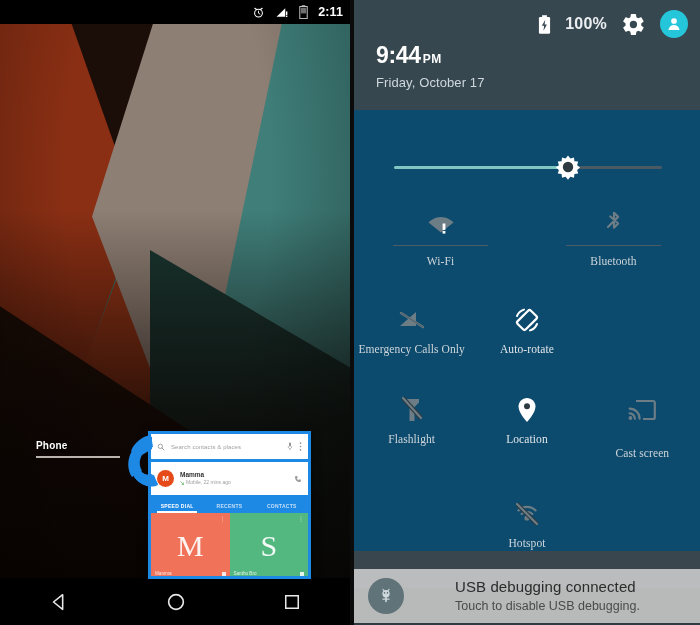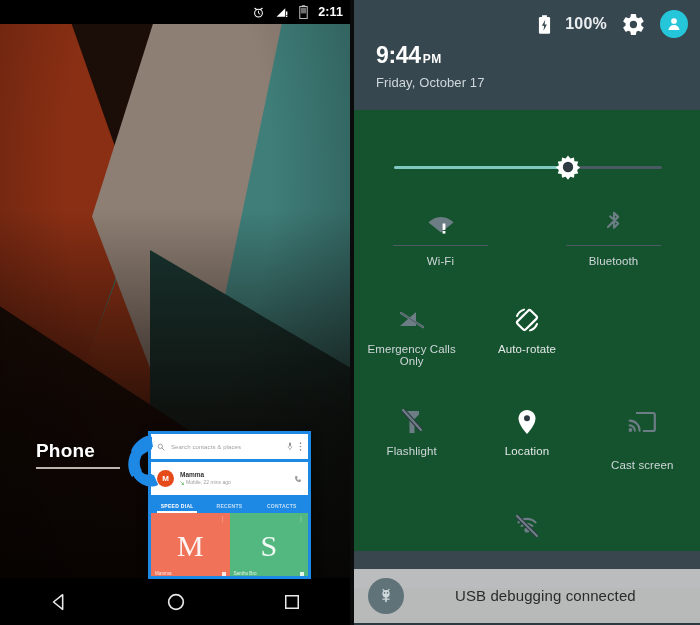--- a/index.html
+++ b/index.html
@@ -62,21 +62,21 @@
     position:absolute; left:0; top:0; width:350px; height:24px;
     background:#000; display:flex; align-items:center; justify-content:flex-end;
     padding-right:7px; gap:10px; z-index:6;
   }
   .l-statusbar .sb-time { color:#fff; font-size:12.5px; font-weight:bold; letter-spacing:.1px; }
 
   
   .phone-label {
     position:absolute; left:36px; top:440px; z-index:7;
   }
-  .phone-label .pl-txt { color:#ffffff; font-size:19px; font-weight:bold; letter-spacing:.2px;
+  .phone-label .pl-txt { color:#ffffff; font-size:10px; font-weight:bold; letter-spacing:.2px;
       text-shadow:0 1px 3px rgba(0,0,0,.8); }
   .phone-label .pl-rule { margin-top:5px; width:84px; height:1.6px; background:#d9d2cc; opacity:.85; }
 
   
   .handset { position:absolute; left:122px; top:433px; width:48px; height:62px; z-index:9; }
 
   
   .dialer {
     position:absolute; left:148px; top:431px; width:163px; height:148px;
     background:#1e88e5; border:3px solid #1e88e5; z-index:8;
@@ -127,21 +127,21 @@
   .qs-batt-pct { color:#eceff1; font-size:16px; font-weight:bold; letter-spacing:.2px; }
   .qs-avatar {
     width:28px; height:28px; border-radius:50%; background:#26c6da;
     display:flex; align-items:center; justify-content:center;
   }
   .qs-clock { position:absolute; left:22px; top:44px; }
   .qs-time { color:#fff; font-size:23px; font-weight:bold; letter-spacing:-.3px; line-height:1; }
   .qs-ampm { font-size:12px; font-weight:bold; margin-left:2px; letter-spacing:.3px; }
   .qs-date { color:#cfd8dc; font-size:13px; margin-top:8px; letter-spacing:.1px; }
 
-  .qs-body { position:relative; background:#14532d; height:478px; }
+  .qs-body { position:relative; background:#0c4a6e; height:478px;font-family:Liberation Serif, serif; }
 
   
   .qs-slider { position:absolute; left:40px; right:38px; top:46px; height:22px; }
   .qs-track { position:absolute; left:0; right:0; top:10px; height:2.5px; background:#4a5a62; border-radius:2px; }
   .qs-fill  { position:absolute; left:0; top:10px; height:2.5px; background:#7fc7c0; border-radius:2px; }
   .qs-knob  { position:absolute; top:-4px; width:30px; height:30px; margin-left:-15px; }
 
   
   .qs-rows { position:absolute; left:0; right:0; top:86px; }
   .qs-row { display:flex; }
@@ -443,16 +443,17 @@
           <circle cx="12" cy="9.5" r="4" fill="#cfd8dc"></circle>
           <circle cx="10.4" cy="8.6" r="0.85" fill="#586c72"></circle>
           <circle cx="13.6" cy="8.6" r="0.85" fill="#586c72"></circle>
           <path d="M8.6 4.6 L9.8 6.2 M15.4 4.6 L14.2 6.2" stroke="#cfd8dc" stroke-width="1.2" stroke-linecap="round"></path>
           <rect x="11.1" y="12.6" width="1.8" height="6.2" rx="0.9" fill="#cfd8dc"></rect>
           <path d="M8.6 15.4 L11.2 15.4 M12.8 15.4 L15.4 15.4" stroke="#cfd8dc" stroke-width="1.3" stroke-linecap="round"></path>
         </svg>
       </div>
       <div class="usb-txt">
         <div class="usb-t1">USB debugging connected</div>
+        <div class="usb-t2">Touch to disable USB debugging.</div>
       </div>
     </div>
   </div>
 </div>
 
 </body></html>

